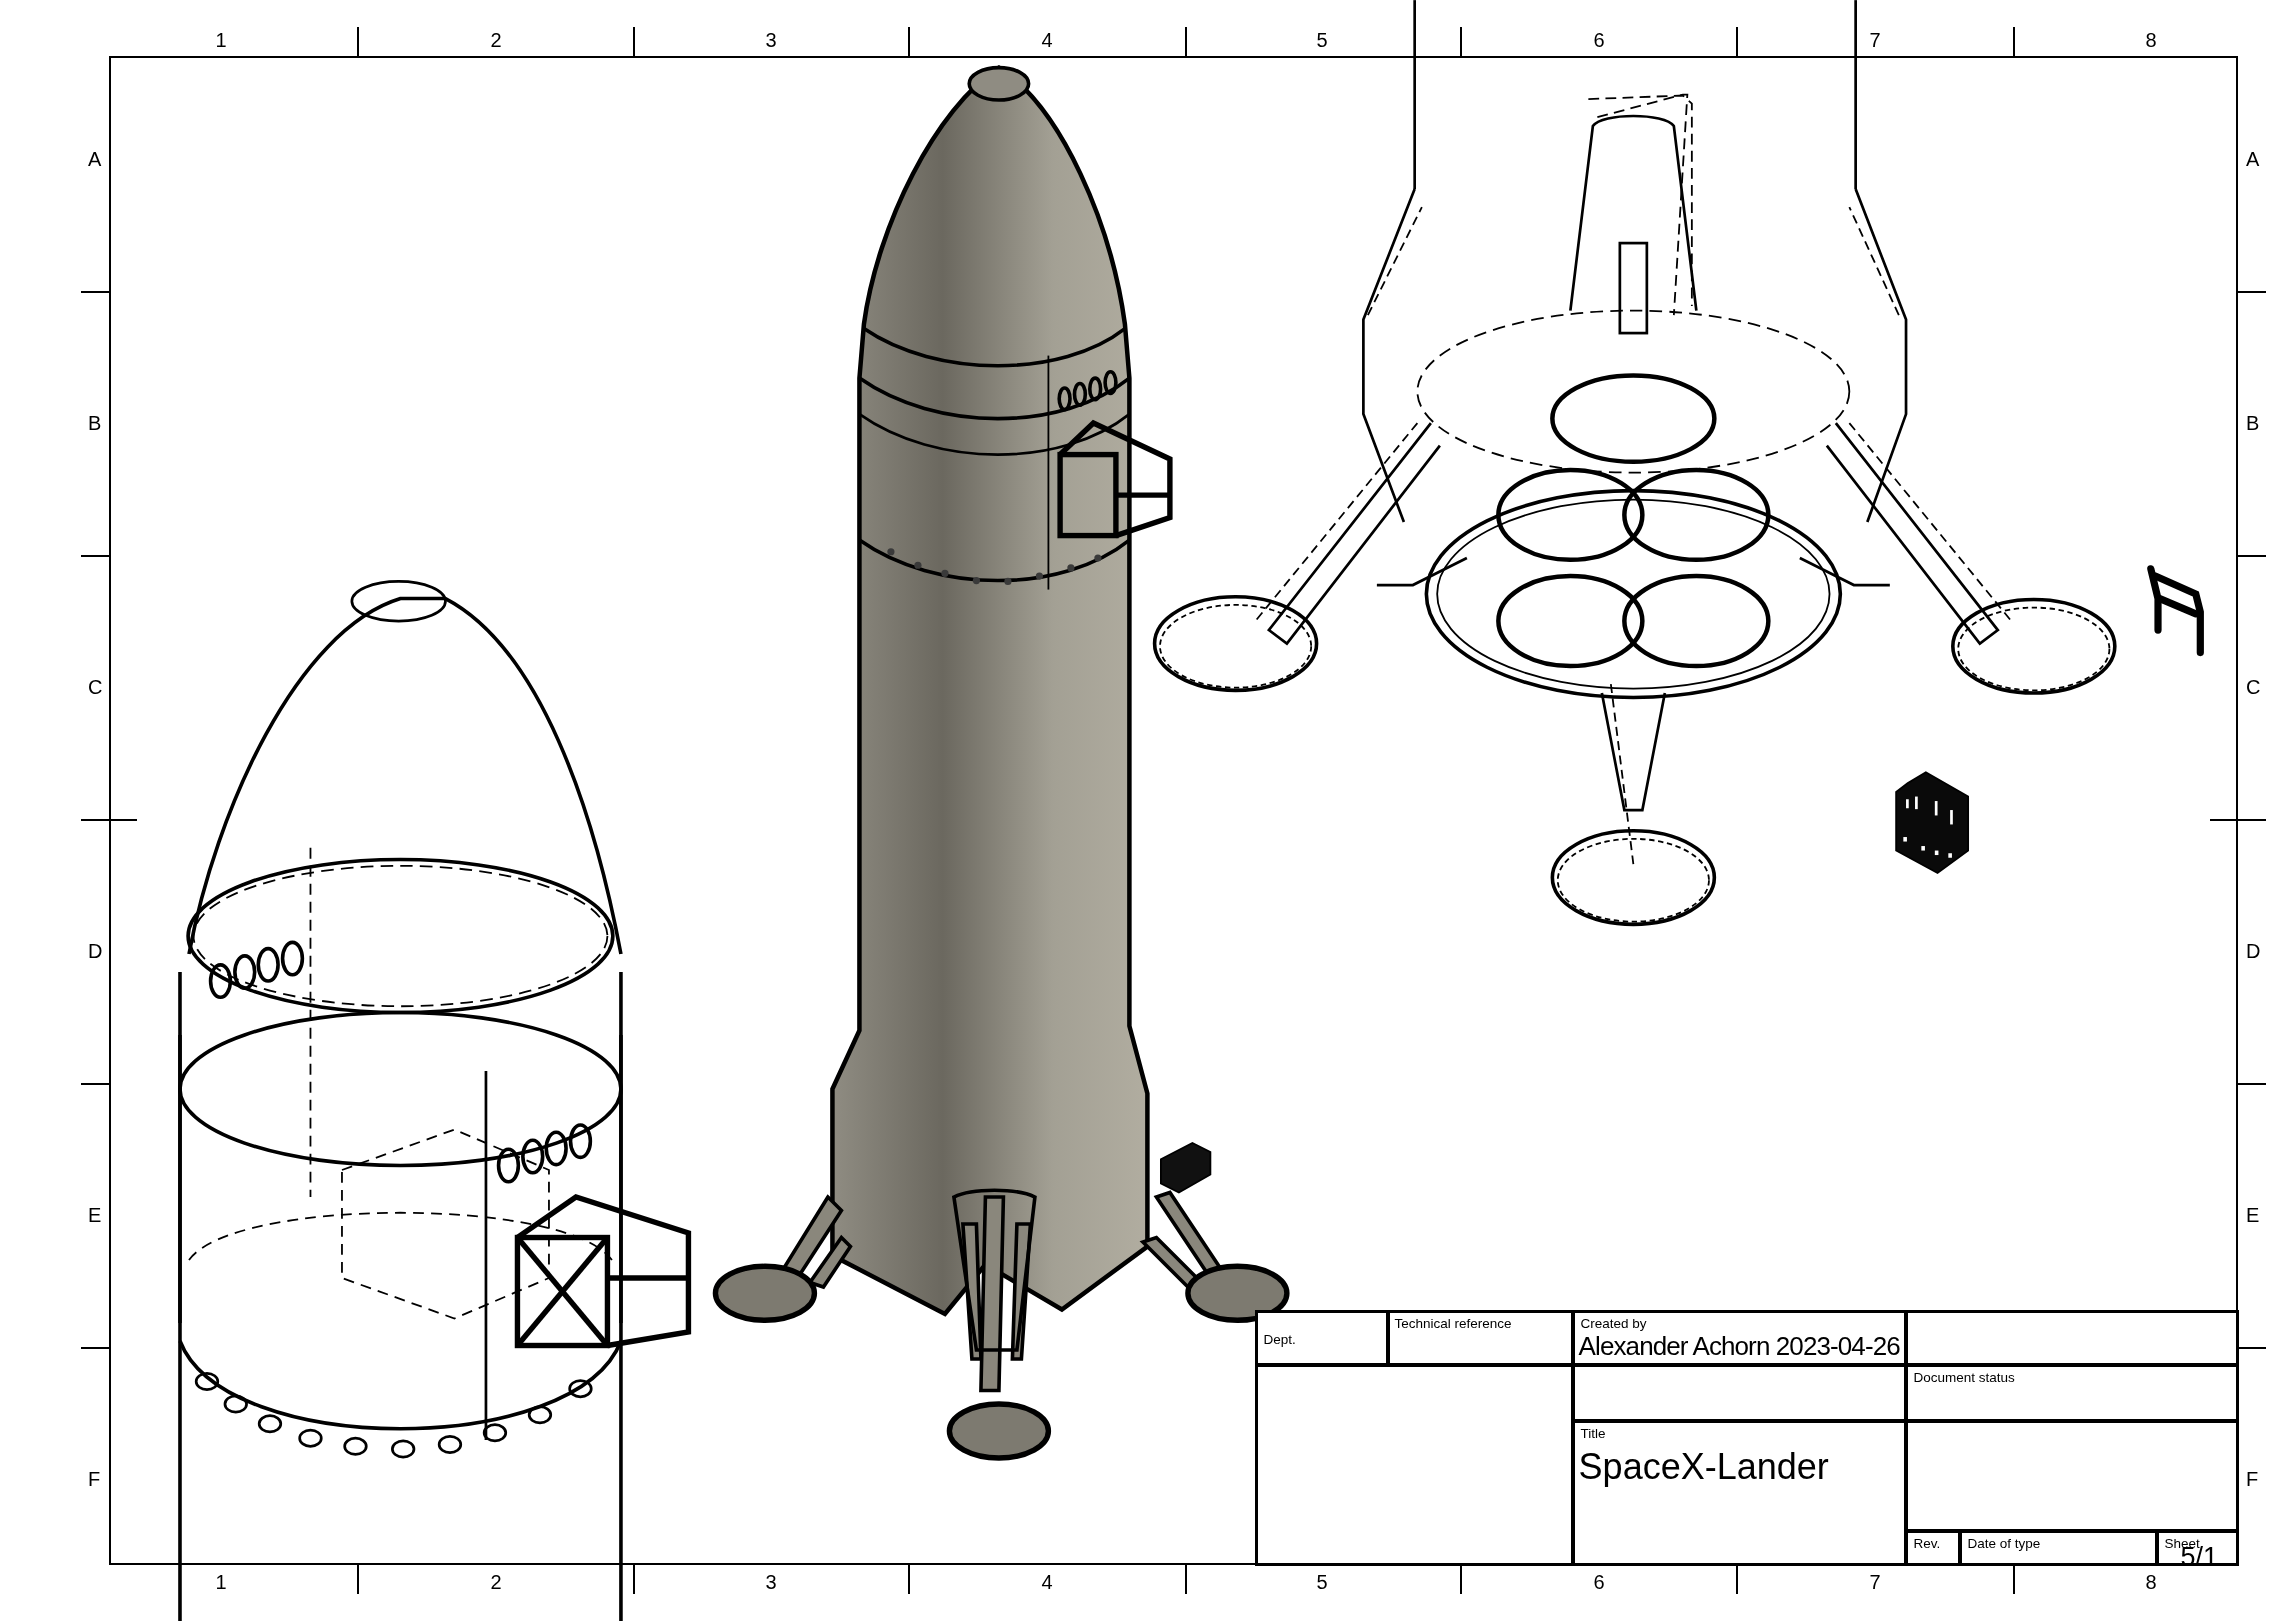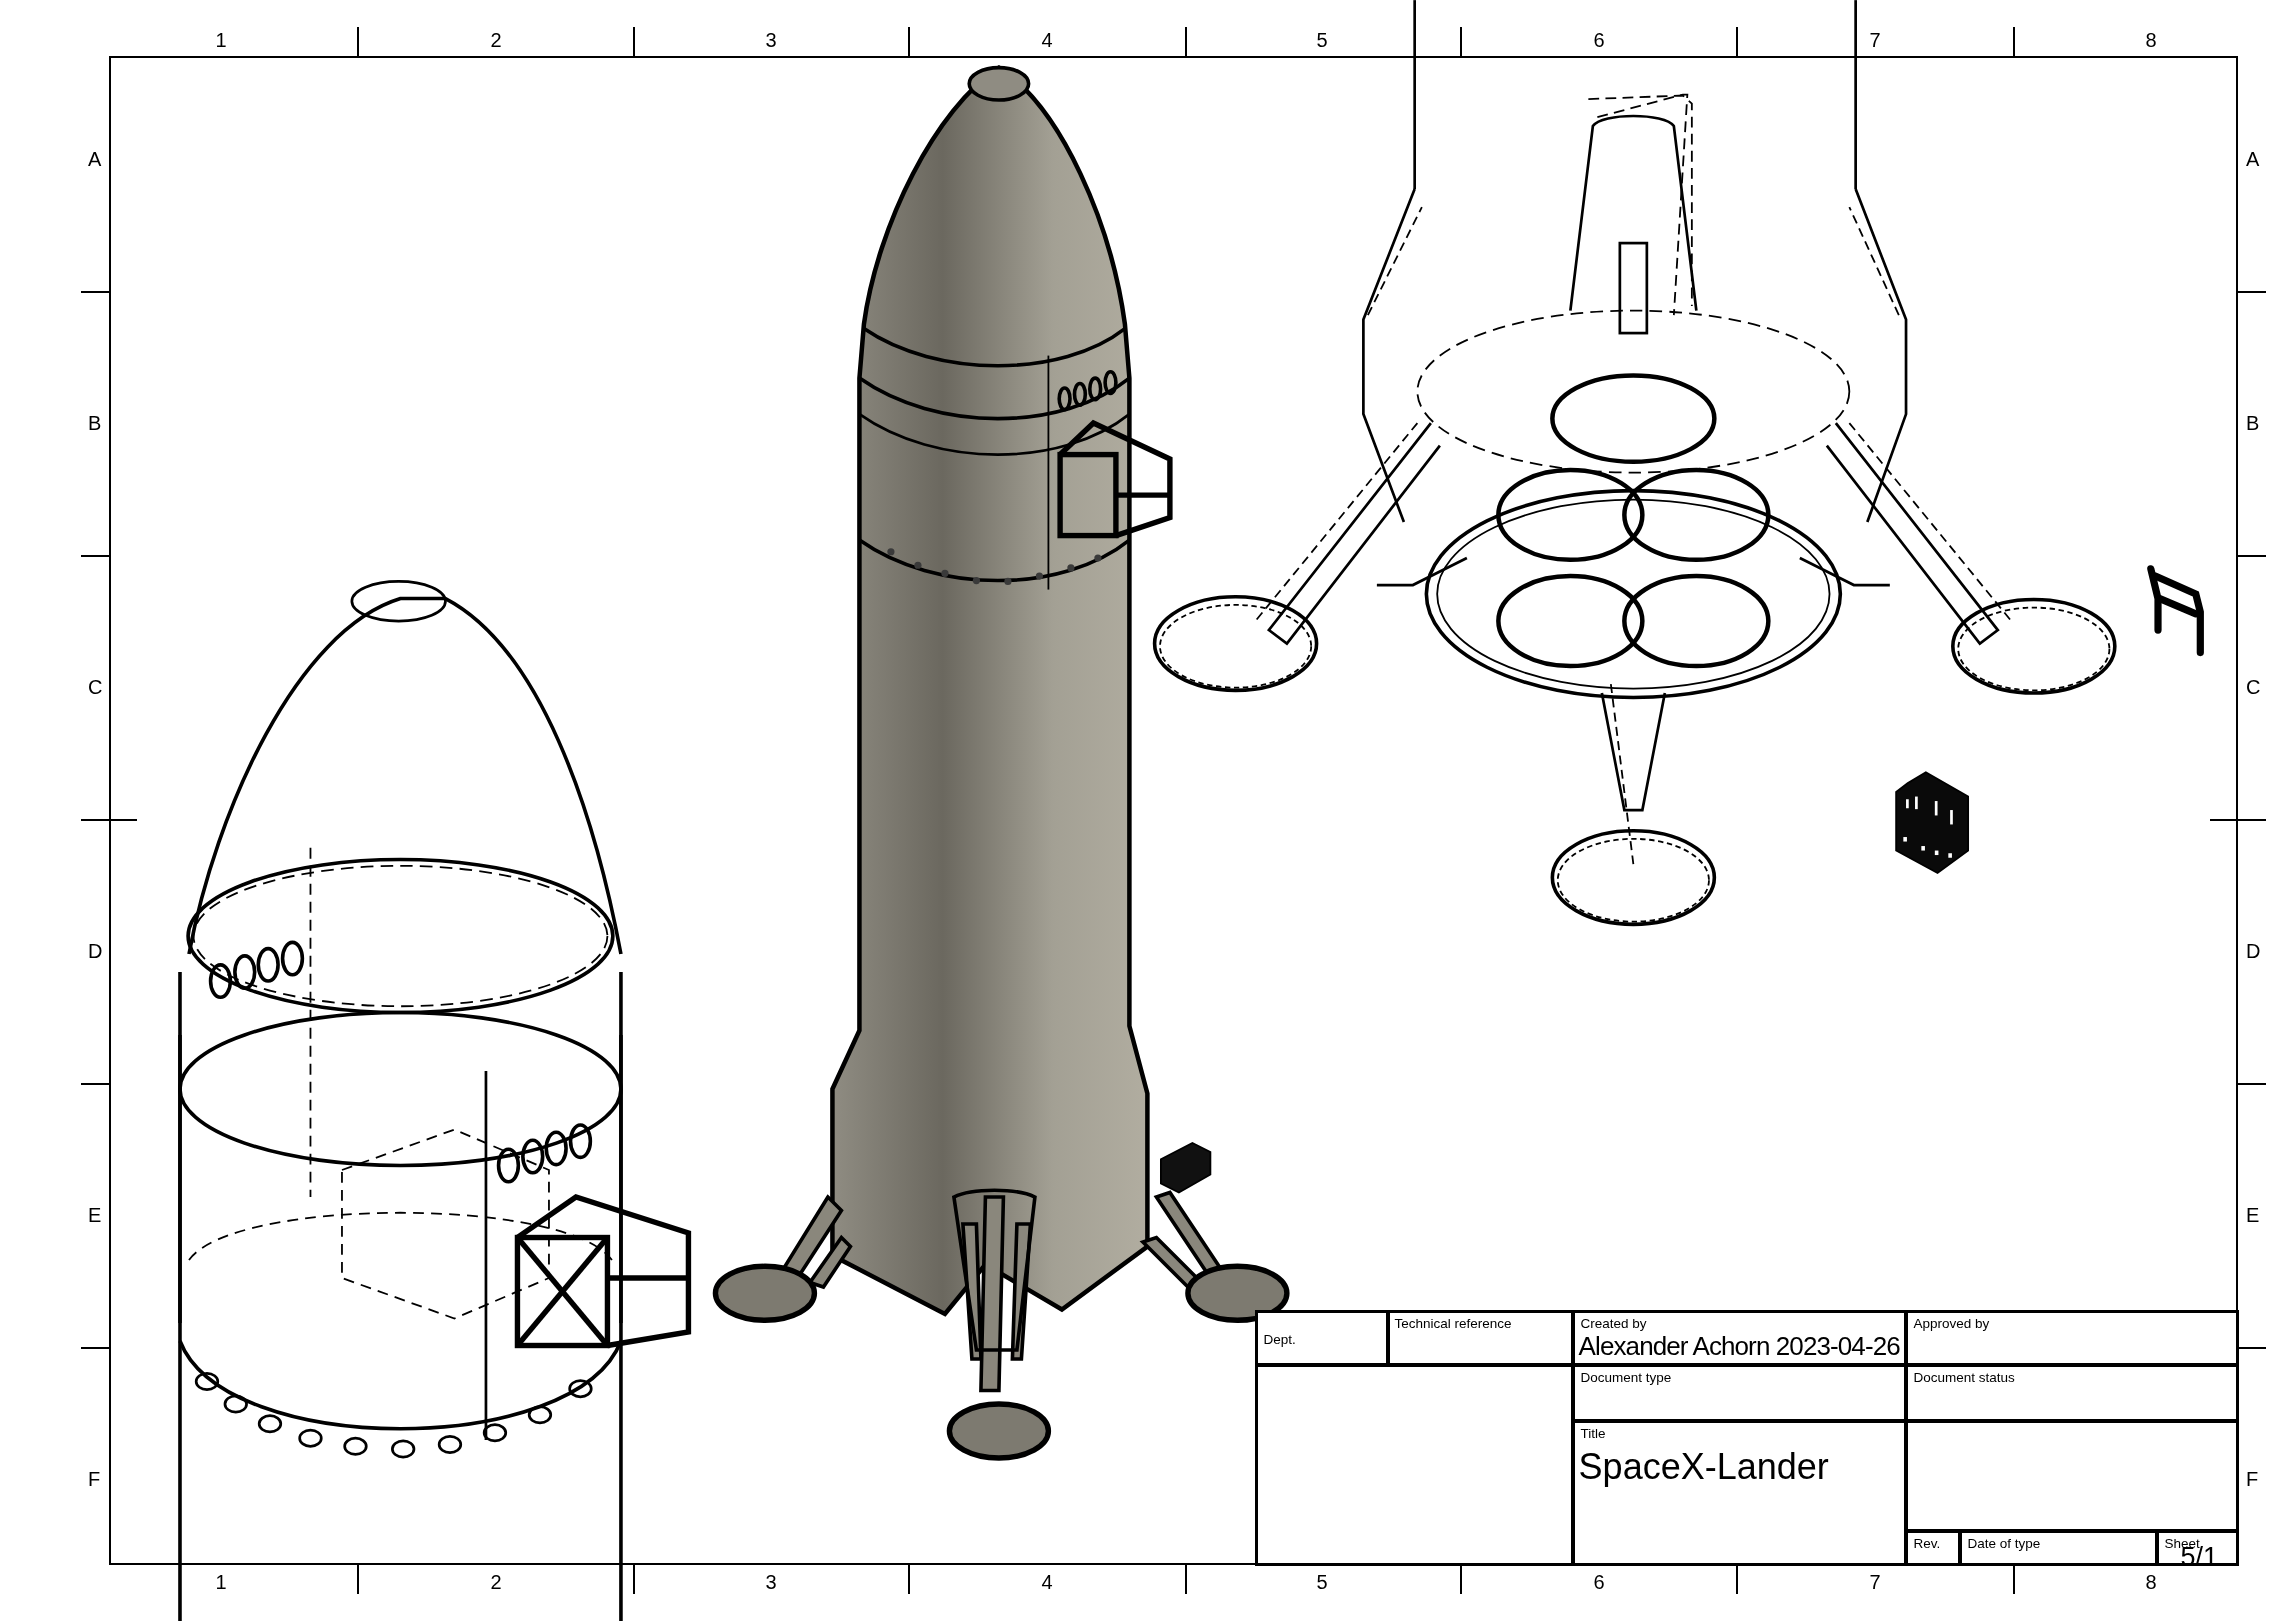--- a/index.html
+++ b/index.html
@@ -273,26 +273,20 @@
   <div class="cell" style="left:0;top:16px;width:128px;height:64px">
     <span class="lbl">Dept.</span>
   </div>
   <div class="cell" style="left:131px;top:0;width:182px;height:50px">
     <span class="lbl">Technical reference</span>
   </div>
   <div class="cell" style="left:317px;top:0;width:329px;height:50px">
     <span class="lbl">Created by</span>
     <span class="val" style="left:3.6px;top:18px;font-size:26px;letter-spacing:-0.9px">Alexander Achorn 2023-04-26</span>
   </div>
-  <div class="cell" style="left:650px;top:0;width:330px;height:50px">
-    <span class="lbl">Approved by</span>
-  </div>
-  <div class="cell" style="left:317px;top:54px;width:329px;height:52px">
-    <span class="lbl">Document type</span>
-  </div>
   <div class="cell" style="left:317px;top:110px;width:329px;height:142px">
     <span class="lbl">Title</span>
     <span class="val" style="left:3.6px;top:23.4px;font-size:36px">SpaceX-Lander</span>
   </div>
   <div class="cell" style="left:650px;top:54px;width:330px;height:52px">
     <span class="lbl">Document status</span>
   </div>
   <div class="cell" style="left:650px;top:220px;width:50px;height:32px">
     <span class="lbl">Rev.</span>
   </div>

